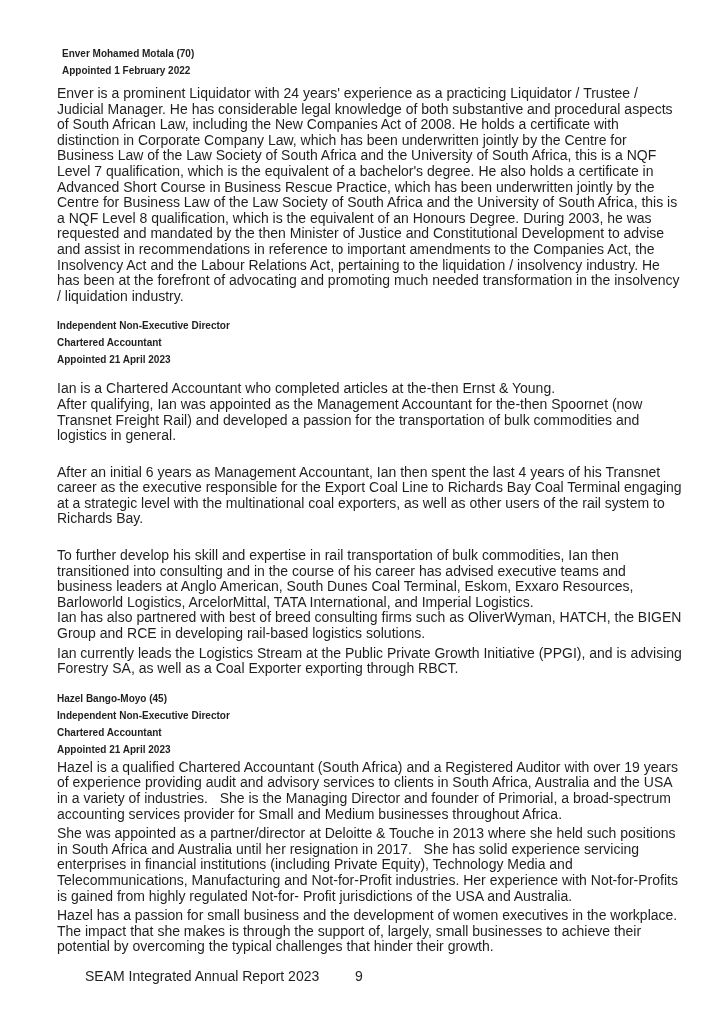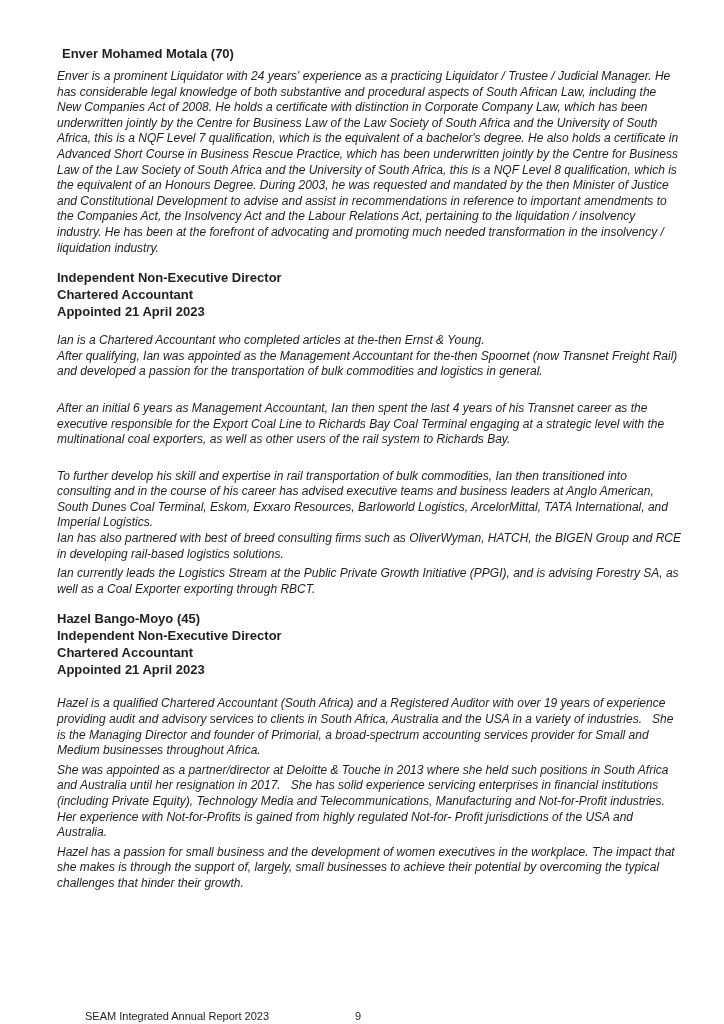--- a/index.html
+++ b/index.html
@@ -17,60 +17,60 @@
     color: #1f1f1f;
   }
   .content {
     position: absolute;
     top: 45px;
     left: 57px;
     width: 625px;
   }
   .director-heading .h {
     font-weight: bold;
-    font-size: 13px;
+    font-size: 10px;
     line-height: 17px;
     white-space: pre-wrap;
   }
   .indent { padding-left: 5px; }
-  .mb-sm { margin-bottom: 18px; }
+  .mb-sm { margin-bottom: 2px; }
   .mb-md { margin-bottom: 7px; }
   .mb-lg { margin-bottom: 13px; }
   .body-text {
     margin: 0;
-    font-size: 12px;
+    font-size: 14px;
     line-height: 15.6px;
     white-space: pre-wrap;
-    font-style: italic;
   }
   .gap-lg { margin-top: 21px; }
   .gap-sm { margin-top: 4px; }
   .section-gap { margin-top: 13px; }
   .footer {
     position: absolute;
-    top: 1010px;
+    top: 970px;
     left: 0;
     width: 724px;
     height: 14px;
-    font-size: 11px;
+    font-size: 14px;
     line-height: 12px;
     color: #1f1f1f;
   }
   .footer-title { position: absolute; left: 85px; top: 0; }
   .footer-page  { position: absolute; left: 355px; top: 0; }
 </style>
 </head>
 <body>
 
 <div class="page">
   <main class="content">
 
     <section>
       <header class="director-heading indent mb-md">
         <div class="h">Enver Mohamed Motala (70)</div>
+        <div class="h">Appointed 1 February 2022</div>
       </header>
       <p class="body-text">Enver is a prominent Liquidator with 24 years' experience as a practicing Liquidator / Trustee / Judicial Manager. He has considerable legal knowledge of both substantive and procedural aspects of South African Law, including the New Companies Act of 2008. He holds a certificate with distinction in Corporate Company Law, which has been underwritten jointly by the Centre for Business Law of the Law Society of South Africa and the University of South Africa, this is a NQF Level 7 qualification, which is the equivalent of a bachelor's degree. He also holds a certificate in Advanced Short Course in Business Rescue Practice, which has been underwritten jointly by the Centre for Business Law of the Law Society of South Africa and the University of South Africa, this is a NQF Level 8 qualification, which is the equivalent of an Honours Degree. During 2003, he was requested and mandated by the then Minister of Justice and Constitutional Development to advise and assist in recommendations in reference to important amendments to the Companies Act, the Insolvency Act and the Labour Relations Act, pertaining to the liquidation / insolvency industry. He has been at the forefront of advocating and promoting much needed transformation in the insolvency / liquidation industry.</p>
     </section>
 
     <section class="section-gap">
       <header class="director-heading mb-lg">
         <div class="h">Independent Non-Executive Director</div>
         <div class="h">Chartered Accountant</div>
         <div class="h">Appointed 21 April 2023</div>
       </header>

